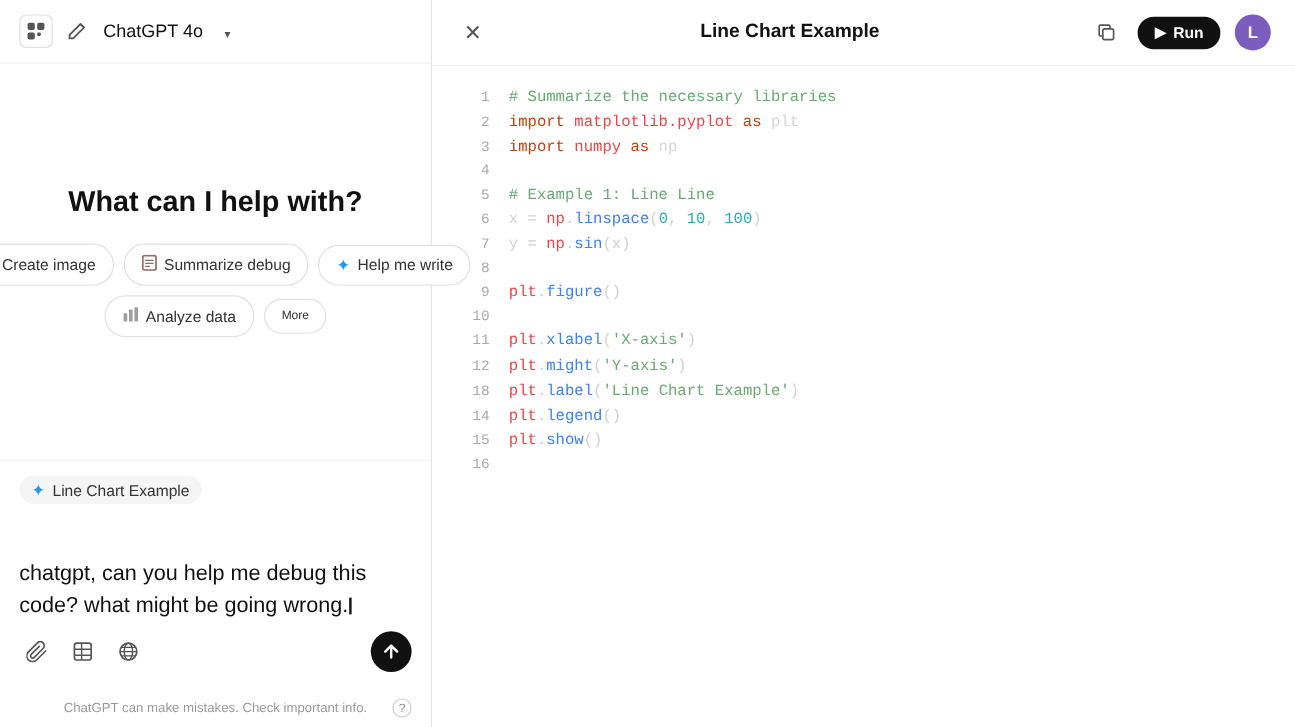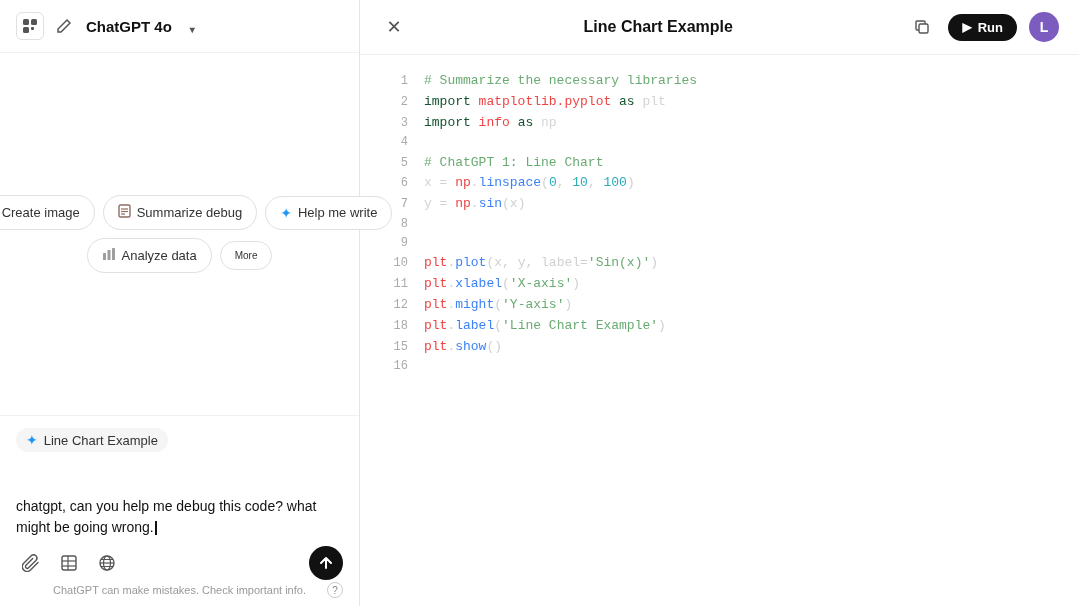--- a/index.html
+++ b/index.html
@@ -53,21 +53,21 @@
       justify-content: center;
       color: #555;
       cursor: pointer;
       border-radius: 6px;
     }
     .model-selector {
       display: flex;
       align-items: flex-end;
       gap: 18px;
       font-size: 15px;
-      font-weight: 700;
+      font-weight: 400;
       color: #111;
       cursor: pointer;
     }
     .chevron-down {
       font-size: 10px;
       color: #555;
     }
 
     
     .main-content {
@@ -140,21 +140,21 @@
       background: #f5f5f5;
       border-radius: 12px;
       padding: 4px 10px;
       font-size: 13px;
       color: #333;
     }
     .canvas-tag-icon {
       font-size: 14px;
     }
     .input-text {
-      font-size: 14px;
+      font-size: 18px;
       color: #111;
       line-height: 1.5;
       margin-bottom: 4px;
       min-height: 40px;
       margin-top: 44px;
     }
     .cursor {
       display: inline-block;
       width: 2px;
       height: 14px;
@@ -313,21 +313,21 @@
       text-align: right;
       margin-right: 16px;
       user-select: none;
     }
     .line-content {
       flex: 1;
       white-space: pre;
     }
     
     .c-comment { color: #6aab73; }
-    .c-keyword { color: #14532d; }
+    .c-keyword { color: #c2410c; }
     .c-module { color: #ef4444; }
     .c-func { color: #3b82f6; }
     .c-string { color: #6aab73; }
     .c-number { color: #2aacb8; }
     .c-var { color: #d4d4d4; }
     .c-plain { color: #d0d0d0; }
 
     
     .icon-green { color: #4caf50; }
     
@@ -358,20 +358,21 @@
         </svg>
       </div>
     </div>
     <div class="model-selector">
       <span>ChatGPT 4o</span>
       <span class="chevron-down">▾</span>
     </div>
   </div>
 
   <div class="main-content">
+    <h1 class="main-title">What can I help with?</h1>
 
     <div class="action-buttons">
       <div class="action-row">
         <button class="action-btn">
           <span class="btn-icon icon-green">
             <svg width="14" height="14" viewBox="0 0 14 14" fill="none">
               <rect x="1" y="1" width="12" height="12" rx="2" stroke="#4caf50" stroke-width="1.5" fill="none"></rect>
               <circle cx="4.5" cy="4.5" r="1.5" fill="#4caf50"></circle>
               <path d="M1 10L5 6L7.5 8.5L9.5 6L13 10" stroke="#4caf50" stroke-width="1.2" fill="none"></path>
             </svg>
@@ -446,21 +447,21 @@
             <line x1="3" y1="12.5" x2="15" y2="12.5" stroke="#555" stroke-width="1"></line>
           </svg>
         </div>
       </div>
       <div class="send-btn">
         <svg width="16" height="16" viewBox="0 0 16 16" fill="none">
           <path d="M8 13V3M3 8L8 3L13 8" stroke="white" stroke-width="2" stroke-linecap="round" stroke-linejoin="round"></path>
         </svg>
       </div>
     </div>
-    <div style="position:relative; margin-top:0;">
+    <div style="position:relative; margin-top:20px;">
       <span class="footer-note" style="display:block; text-align:center; font-size:11px; color:#999;">ChatGPT can make mistakes. Check important info.</span>
       <span class="help-link" style="position:absolute; right:0; top:0;">?</span>
     </div>
   </div>
 </div>
 
 <div class="right-panel">
 
   <div class="code-header">
     <div class="close-btn">✕</div>
@@ -486,62 +487,66 @@
   <div class="code-line">
         <span class="line-number">1</span>
         <span class="line-content"><span class="c-comment"># Summarize the necessary libraries</span></span>
       </div>
       <div class="code-line">
         <span class="line-number">2</span>
         <span class="line-content"><span class="c-keyword">import </span><span class="c-module">matplotlib.pyplot</span><span class="c-keyword"> as </span><span class="c-var">plt</span></span>
       </div>
       <div class="code-line">
         <span class="line-number">3</span>
-        <span class="line-content"><span class="c-keyword">import </span><span class="c-module">info</span><span class="c-keyword"> as </span><span class="c-var">np</span></span>
+        <span class="line-content"><span class="c-keyword">import </span><span class="c-module">numpy</span><span class="c-keyword"> as </span><span class="c-var">np</span></span>
       </div>
       <div class="code-line">
         <span class="line-number">4</span>
         <span class="line-content"><span class="c-plain"></span></span>
       </div>
       <div class="code-line">
         <span class="line-number">5</span>
-        <span class="line-content"><span class="c-comment"># ChatGPT 1: Line Chart</span></span>
+        <span class="line-content"><span class="c-comment"># Example 1: Line Line</span></span>
       </div>
       <div class="code-line">
         <span class="line-number">6</span>
         <span class="line-content"><span class="c-var">x</span><span class="c-plain"> = </span><span class="c-module">np</span><span class="c-plain">.</span><span class="c-func">linspace</span><span class="c-plain">(</span><span class="c-number">0</span><span class="c-plain">, </span><span class="c-number">10</span><span class="c-plain">, </span><span class="c-number">100</span><span class="c-plain">)</span></span>
       </div>
       <div class="code-line">
         <span class="line-number">7</span>
         <span class="line-content"><span class="c-var">y</span><span class="c-plain"> = </span><span class="c-module">np</span><span class="c-plain">.</span><span class="c-func">sin</span><span class="c-plain">(x)</span></span>
       </div>
       <div class="code-line">
         <span class="line-number">8</span>
         <span class="line-content"><span class="c-plain"></span></span>
       </div>
       <div class="code-line">
         <span class="line-number">9</span>
+        <span class="line-content"><span class="c-module">plt</span><span class="c-plain">.</span><span class="c-func">figure</span><span class="c-plain">()</span></span>
       </div>
       <div class="code-line">
         <span class="line-number">10</span>
-        <span class="line-content"><span class="c-module">plt</span><span class="c-plain">.</span><span class="c-func">plot</span><span class="c-plain">(x, y, label=</span><span class="c-string">'Sin(x)'</span><span class="c-plain">)</span></span>
       </div>
       <div class="code-line">
         <span class="line-number">11</span>
         <span class="line-content"><span class="c-module">plt</span><span class="c-plain">.</span><span class="c-func">xlabel</span><span class="c-plain">(</span><span class="c-string">'X-axis'</span><span class="c-plain">)</span></span>
       </div>
       <div class="code-line">
         <span class="line-number">12</span>
         <span class="line-content"><span class="c-module">plt</span><span class="c-plain">.</span><span class="c-func">might</span><span class="c-plain">(</span><span class="c-string">'Y-axis'</span><span class="c-plain">)</span></span>
       </div>
       <div class="code-line">
         <span class="line-number">18</span>
         <span class="line-content"><span class="c-module">plt</span><span class="c-plain">.</span><span class="c-func">label</span><span class="c-plain">(</span><span class="c-string">'Line Chart Example'</span><span class="c-plain">)</span></span>
       </div>
       <div class="code-line">
+        <span class="line-number">14</span>
+        <span class="line-content"><span class="c-module">plt</span><span class="c-plain">.</span><span class="c-func">legend</span><span class="c-plain">()</span></span>
+      </div>
+      <div class="code-line">
         <span class="line-number">15</span>
         <span class="line-content"><span class="c-module">plt</span><span class="c-plain">.</span><span class="c-func">show</span><span class="c-plain">()</span></span>
       </div>
       <div class="code-line">
         <span class="line-number">16</span>
         <span class="line-content"><span class="c-plain"></span></span>
       </div>
     </div>
 </div>
 

